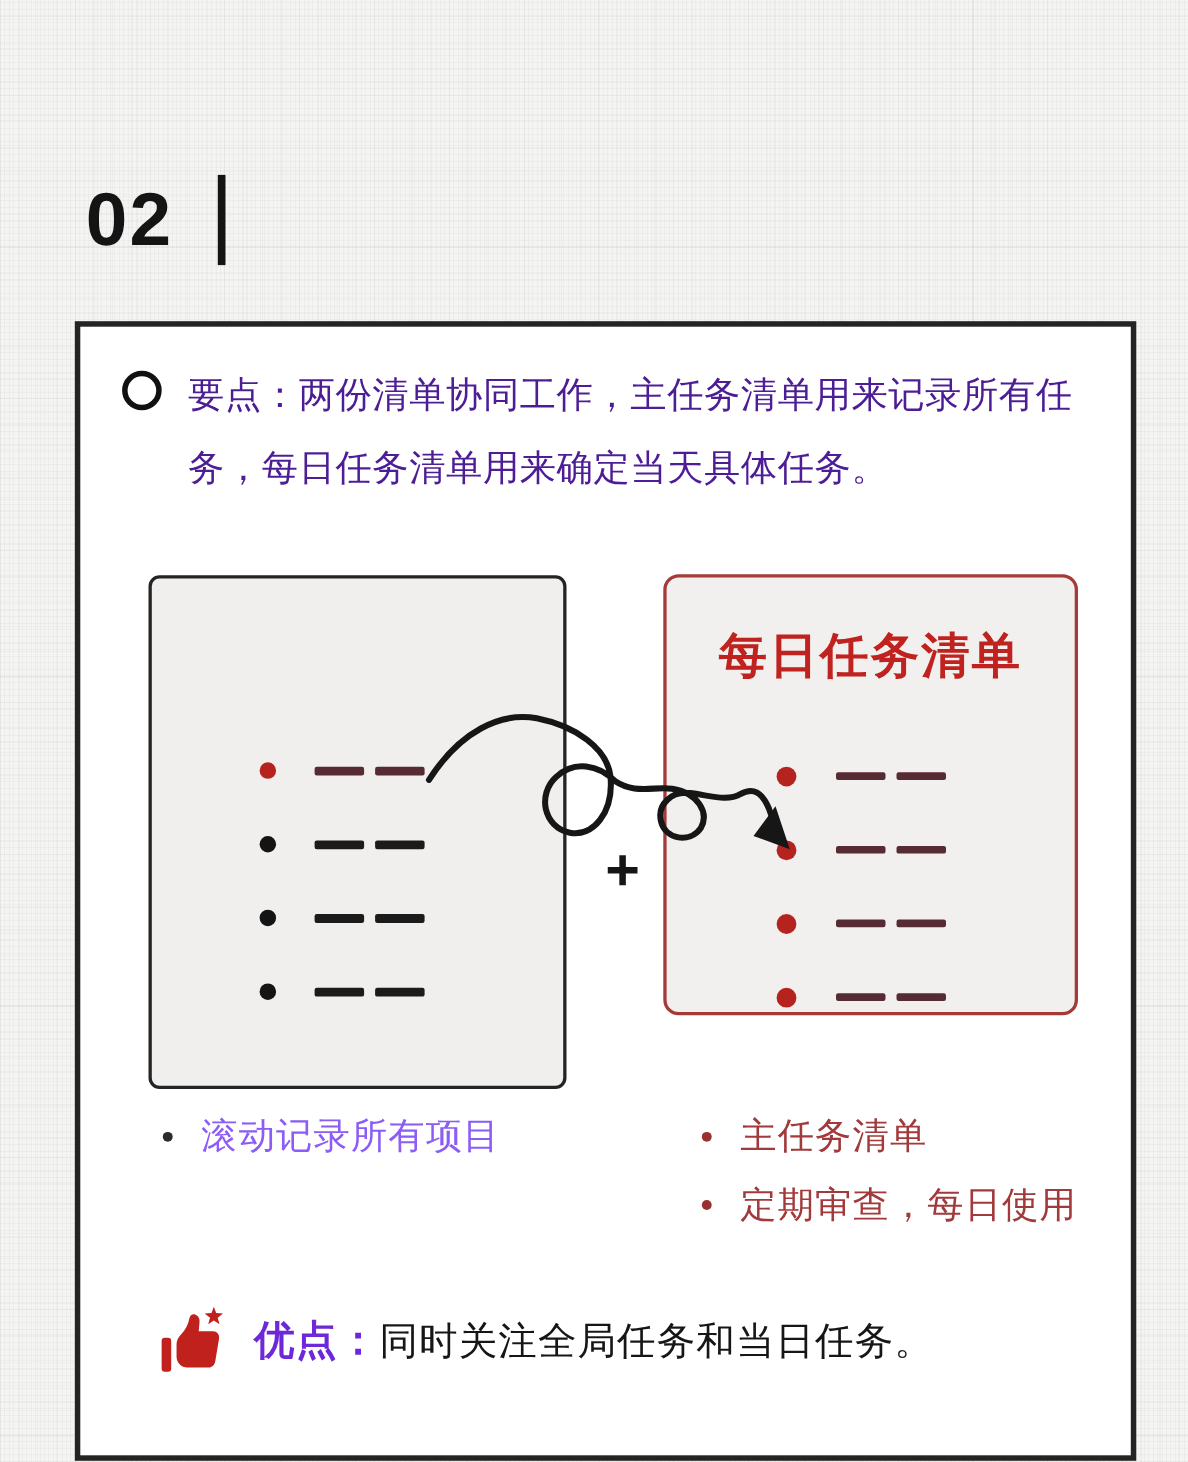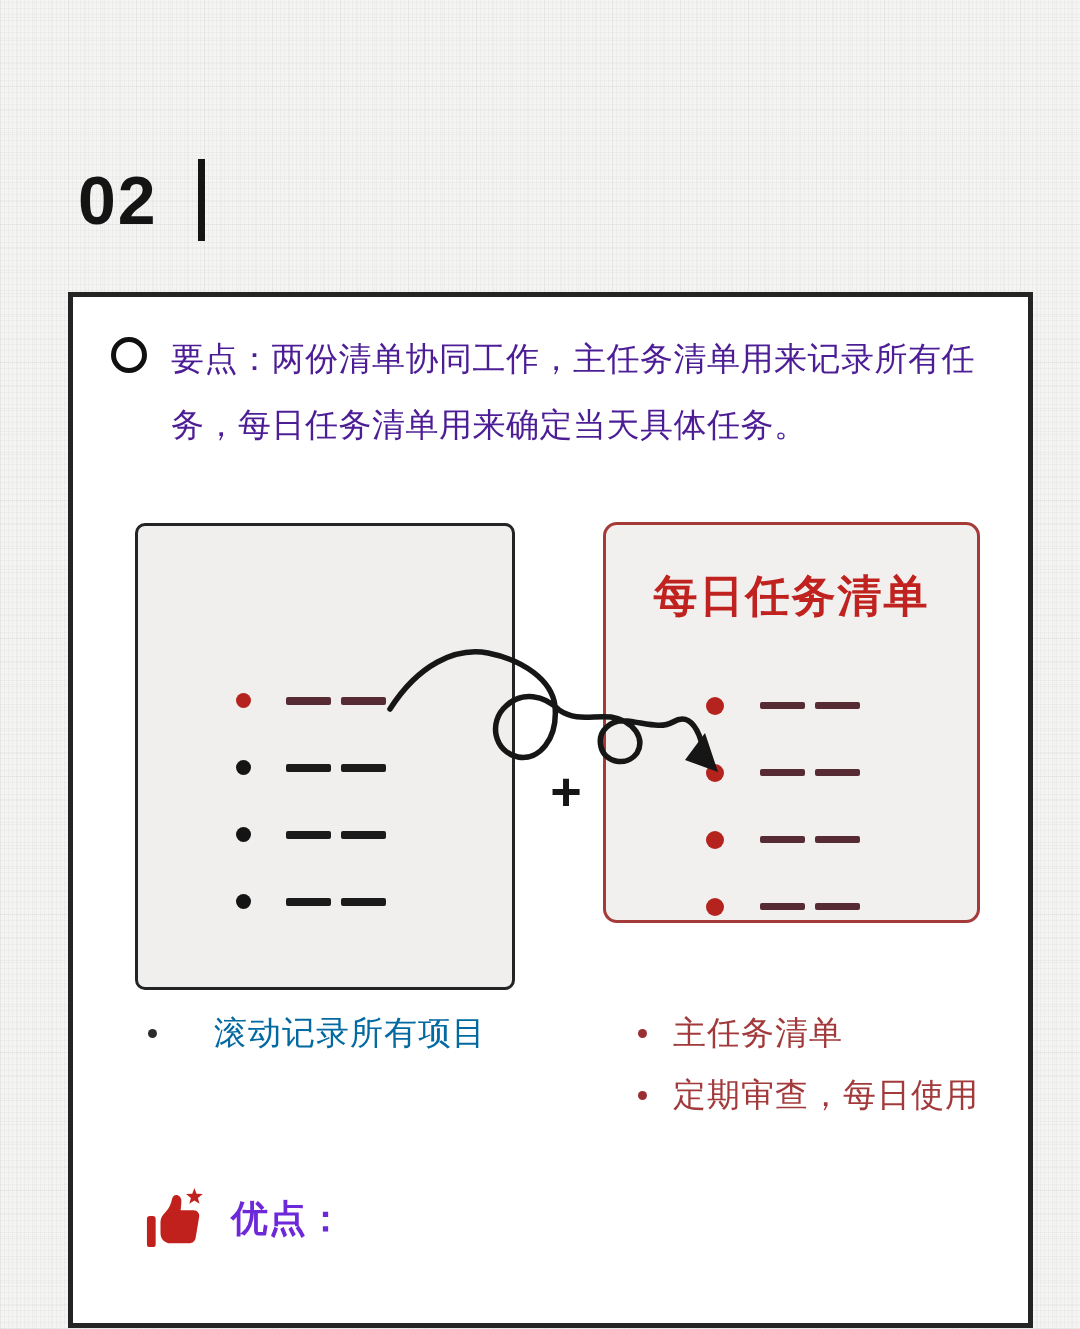--- a/index.html
+++ b/index.html
@@ -62,21 +62,21 @@
   .arrow-svg { position:absolute; left:300px; top:330px; width:360px; height:160px; z-index:5; }
   .plus-sign { position:absolute; left:493px; top:494px; transform:translate(-50%,-50%);
     font-size:54px; font-weight:900; color:#161616; z-index:4; }
 
   
   .notes { position:absolute; display:flex; flex-direction:column; gap:22px; top:716px; }
   .notes-master { left:75px; }
   .notes-daily { left:565px; }
   .note-row { display:flex; align-items:center; height:40px; }
   .note-row .dot { width:9px; height:9px; border-radius:50%; margin-right:26px; flex:0 0 auto; }
-  .notes-master .note-row { color:#0369a1;gap:31px; }
+  .notes-master .note-row { color:#8b5cf6; }
   .notes-master .note-row .dot { background:#2b2b2b; }
   .notes-daily .note-row { color:#a23a3c; }
   .notes-daily .note-row .dot { background:#992f31; }
   .note-row .txt { font-size:33px; letter-spacing:1px; white-space:nowrap; }
 
   
   .advantage { position:absolute; left:72px; top:888px; display:flex; align-items:center; }
   .adv-icon { width:62px; height:68px; margin-right:24px; flex:0 0 auto; }
   .adv-label { font-size:37px; font-weight:700; color:#6d28d9; letter-spacing:1px; }
   .adv-text { font-size:35px; font-weight:500; color:#161616; letter-spacing:1px; }
@@ -192,15 +192,16 @@
         c4 -4 6 -9 7 -14
         c0.6 -3 3.2 -4.6 5.8 -3.6
         c2.6 1 4 3.6 3.8 6.6
         l-0.8 9 h13.5
         c3.6 0 6.2 3.2 5.6 6.8
         l-3.6 21.5
         c-0.6 3.4 -3.2 5.7 -6.6 5.7
         h-19.5 c-5.8 0 -10.2 -4.6 -10.2 -10.4 z"></path>
     </svg>
     <span class="adv-label">优点：</span>
+    <span class="adv-text">同时关注全局任务和当日任务。</span>
   </div>
 
 </div>
 
 </body></html>

